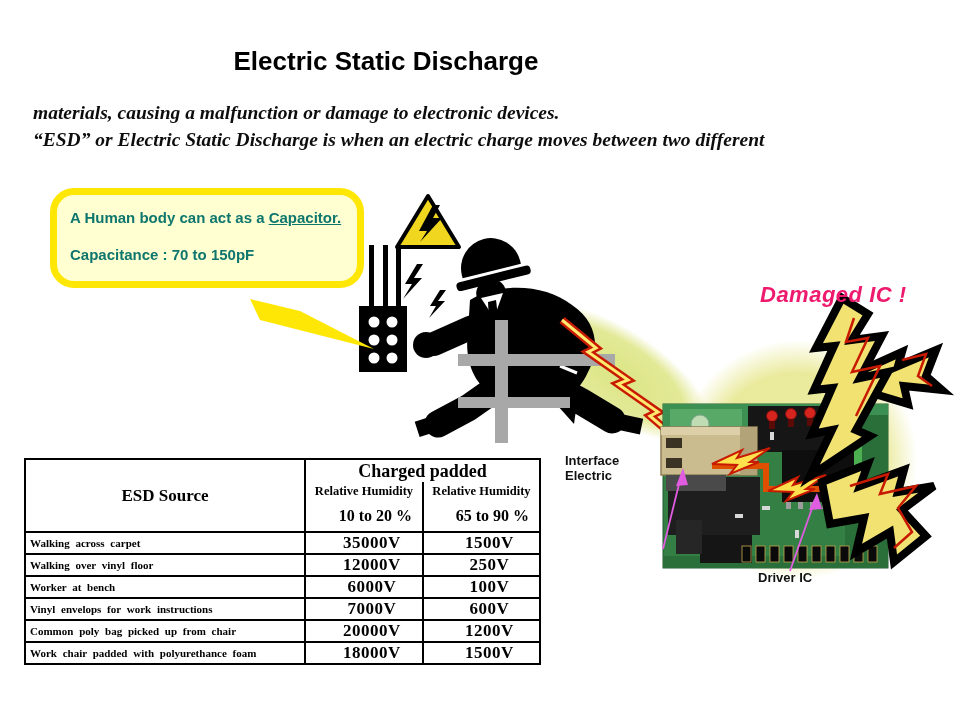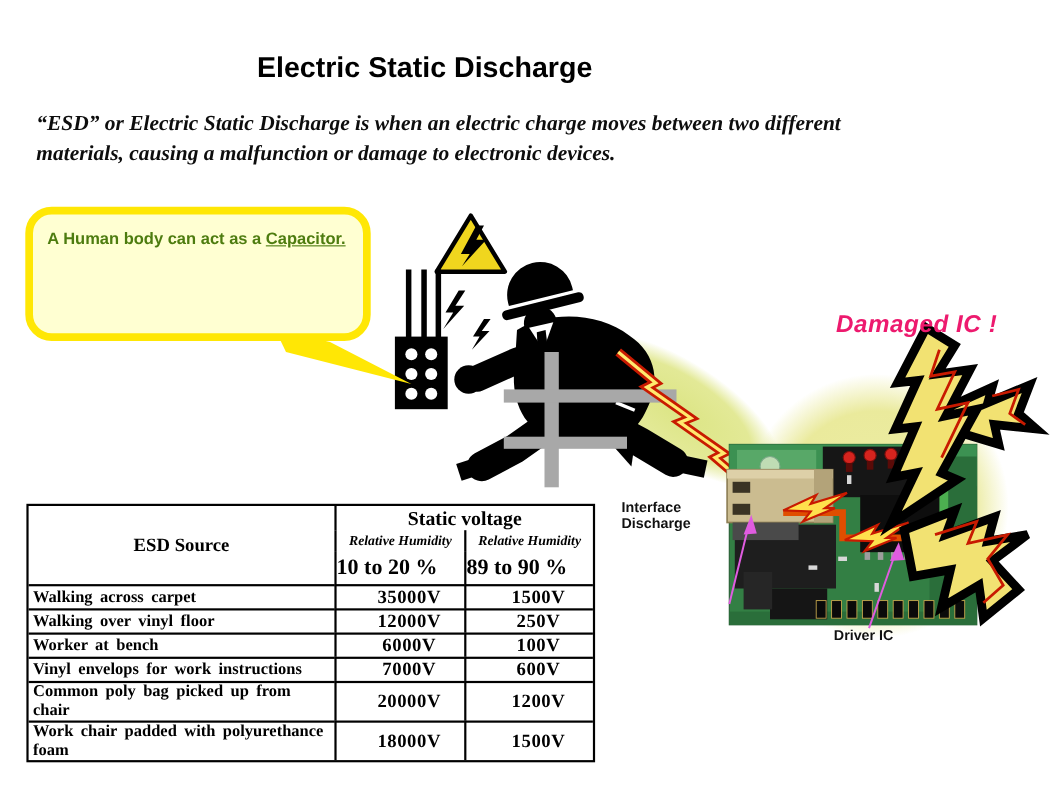--- a/index.html
+++ b/index.html
@@ -8,47 +8,47 @@
   .gfx { position:absolute; left:0; top:0; z-index:1; }
 
   .title { position:absolute; top:46px; left:0; width:772px; text-align:center;
            font-size:26px; font-weight:bold; color:#000; z-index:2; }
 
   .intro { position:absolute; left:33px; top:99px; width:840px; z-index:2;
            font-family:"Liberation Serif",serif; font-style:italic; font-weight:bold;
            font-size:19.5px; line-height:27px; color:#0d0d0d; }
   .intro div { white-space:nowrap; }
 
-  .bubble { position:absolute; left:23px; top:188px; width:314px; height:122px;
+  .bubble { position:absolute; left:50px; top:188px; width:314px; height:100px;
             box-sizing:border-box; background:#FFFFD2; border:7px solid #FFE705;
             border-radius:24px; padding:13px 10px 0 13px; z-index:2;
-            font-size:15px; font-weight:bold; line-height:19px; color:#4d7c0f; }
+            font-size:15px; font-weight:bold; line-height:19px; color:#0f766e; }
   .bubble .gap { height:18px; }
   .bubble .ul { text-decoration:underline; }
 
   .damaged { position:absolute; left:760px; top:282px; z-index:2; white-space:nowrap;
              font-size:22px; font-weight:bold; font-style:italic; letter-spacing:0.5px;
              color:#ED1A6E;text-align:center; }
 
   .lbl { position:absolute; z-index:3; font-size:13px; font-weight:bold; color:#111;
          line-height:15px; white-space:nowrap; }
   #lbl-ic { left:565px; top:453px; }
   #lbl-driver { left:758px; top:570px; }
 
   table.esd { position:absolute; left:24px; top:458px; width:513px; z-index:2;
               border:2px solid #000; border-spacing:0; table-layout:fixed;
               font-family:"Liberation Serif",serif; color:#000; background:#fff; }
   .esd th, .esd td { padding:0; font-weight:bold; overflow:hidden; }
   .vdiv { border-left:2px solid #000; }
   .esd tbody td { border-top:2px solid #000;padding-left:16px; }
   .src   { font-size:17px; text-align:center;margin-top:12px; }
   .cv    { font-size:18px; text-align:center; }
-  .rh    { font-size:12.5px; text-align:center;font-style:italic; }
-  .range { font-size:20px; text-align:left; padding-right:10px !important; }
-  .source{ font-size:15px; text-align:left; padding-left:4px !important; word-spacing:3px; }
+  .rh    { font-size:12.5px; text-align:center; }
+  .range { font-size:16px; text-align:right; padding-right:10px !important; }
+  .source{ font-size:11px; text-align:left; padding-left:4px !important; word-spacing:3px; }
   .val   { font-size:17px; text-align:center; letter-spacing:0.5px; }
 </style>
 </head>
 <body>
 
 <div class="page">
 
   <svg class="gfx" width="960" height="720" viewBox="0 0 960 720">
     <defs>
       <radialGradient id="gBoard" cx="50%" cy="50%" r="50%">
@@ -205,55 +205,56 @@
     </g>
     <g>
       <line x1="790" y1="571" x2="815" y2="500" stroke="#E05CE0" stroke-width="1.8"></line>
       <polygon points="809,510 817,493 822,509" fill="#E05CE0"></polygon>
     </g>
   </svg>
 
   <div class="title">Electric Static Discharge</div>
 
   <div class="intro">
+    <div>materials, causing a malfunction or damage to electronic devices.</div>
     <div>“ESD” or Electric Static Discharge is when an electric charge moves between two different</div>
-    <div>materials, causing a malfunction or damage to electronic devices.</div>
   </div>
 
   <div class="bubble">
     <div><span>A Human body can act as a </span><span class="ul">Capacitor.</span></div>
     <div class="gap"></div>
+    <div>Capacitance : 70 to 150pF</div>
   </div>
 
   <div class="damaged">Damaged IC !</div>
 
   <div class="lbl" id="lbl-ic">
     <div>Interface</div>
-    <div>Discharge</div>
+    <div>Electric</div>
   </div>
   <div class="lbl" id="lbl-driver">Driver IC</div>
 
   <table class="esd">
     <colgroup>
         <col style="width:278px">
         <col style="width:118px">
         <col style="width:117px">
       </colgroup>
     <thead>
       <tr style="height:22px">
         <th class="src" rowspan="3">ESD Source</th>
-        <th class="cv vdiv" colspan="2">Static voltage</th>
+        <th class="cv vdiv" colspan="2">Charged padded</th>
       </tr>
       <tr style="height:19px">
         <th class="rh vdiv">Relative Humidity</th>
         <th class="rh vdiv">Relative Humidity</th>
       </tr>
       <tr style="height:30px">
         <th class="range vdiv">10 to 20 %</th>
-        <th class="range vdiv">89 to 90 %</th>
+        <th class="range vdiv">65 to 90 %</th>
       </tr>
     </thead>
     <tbody>
       <tr style="height:21px">
         <td class="source">Walking across carpet</td>
         <td class="val vdiv">35000V</td>
         <td class="val vdiv">1500V</td>
       </tr>
       <tr style="height:21px">
         <td class="source">Walking over vinyl floor</td>

